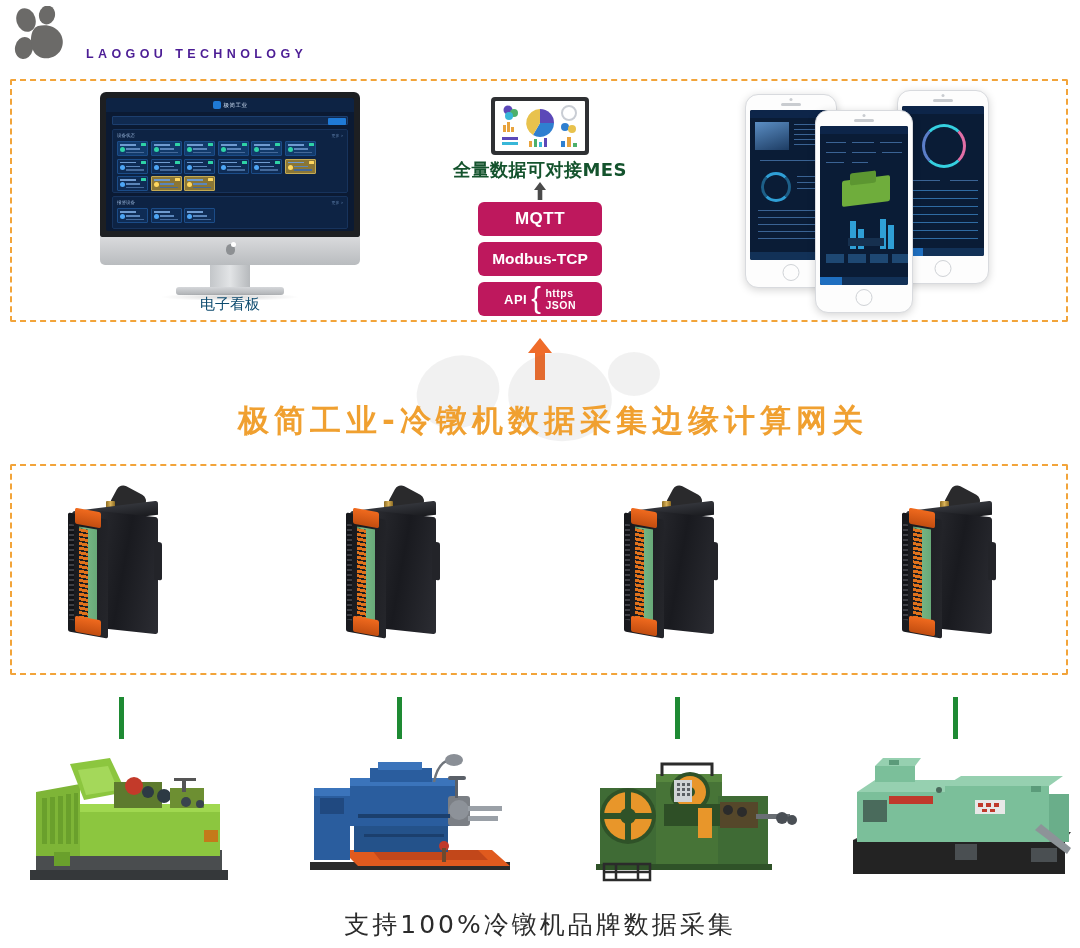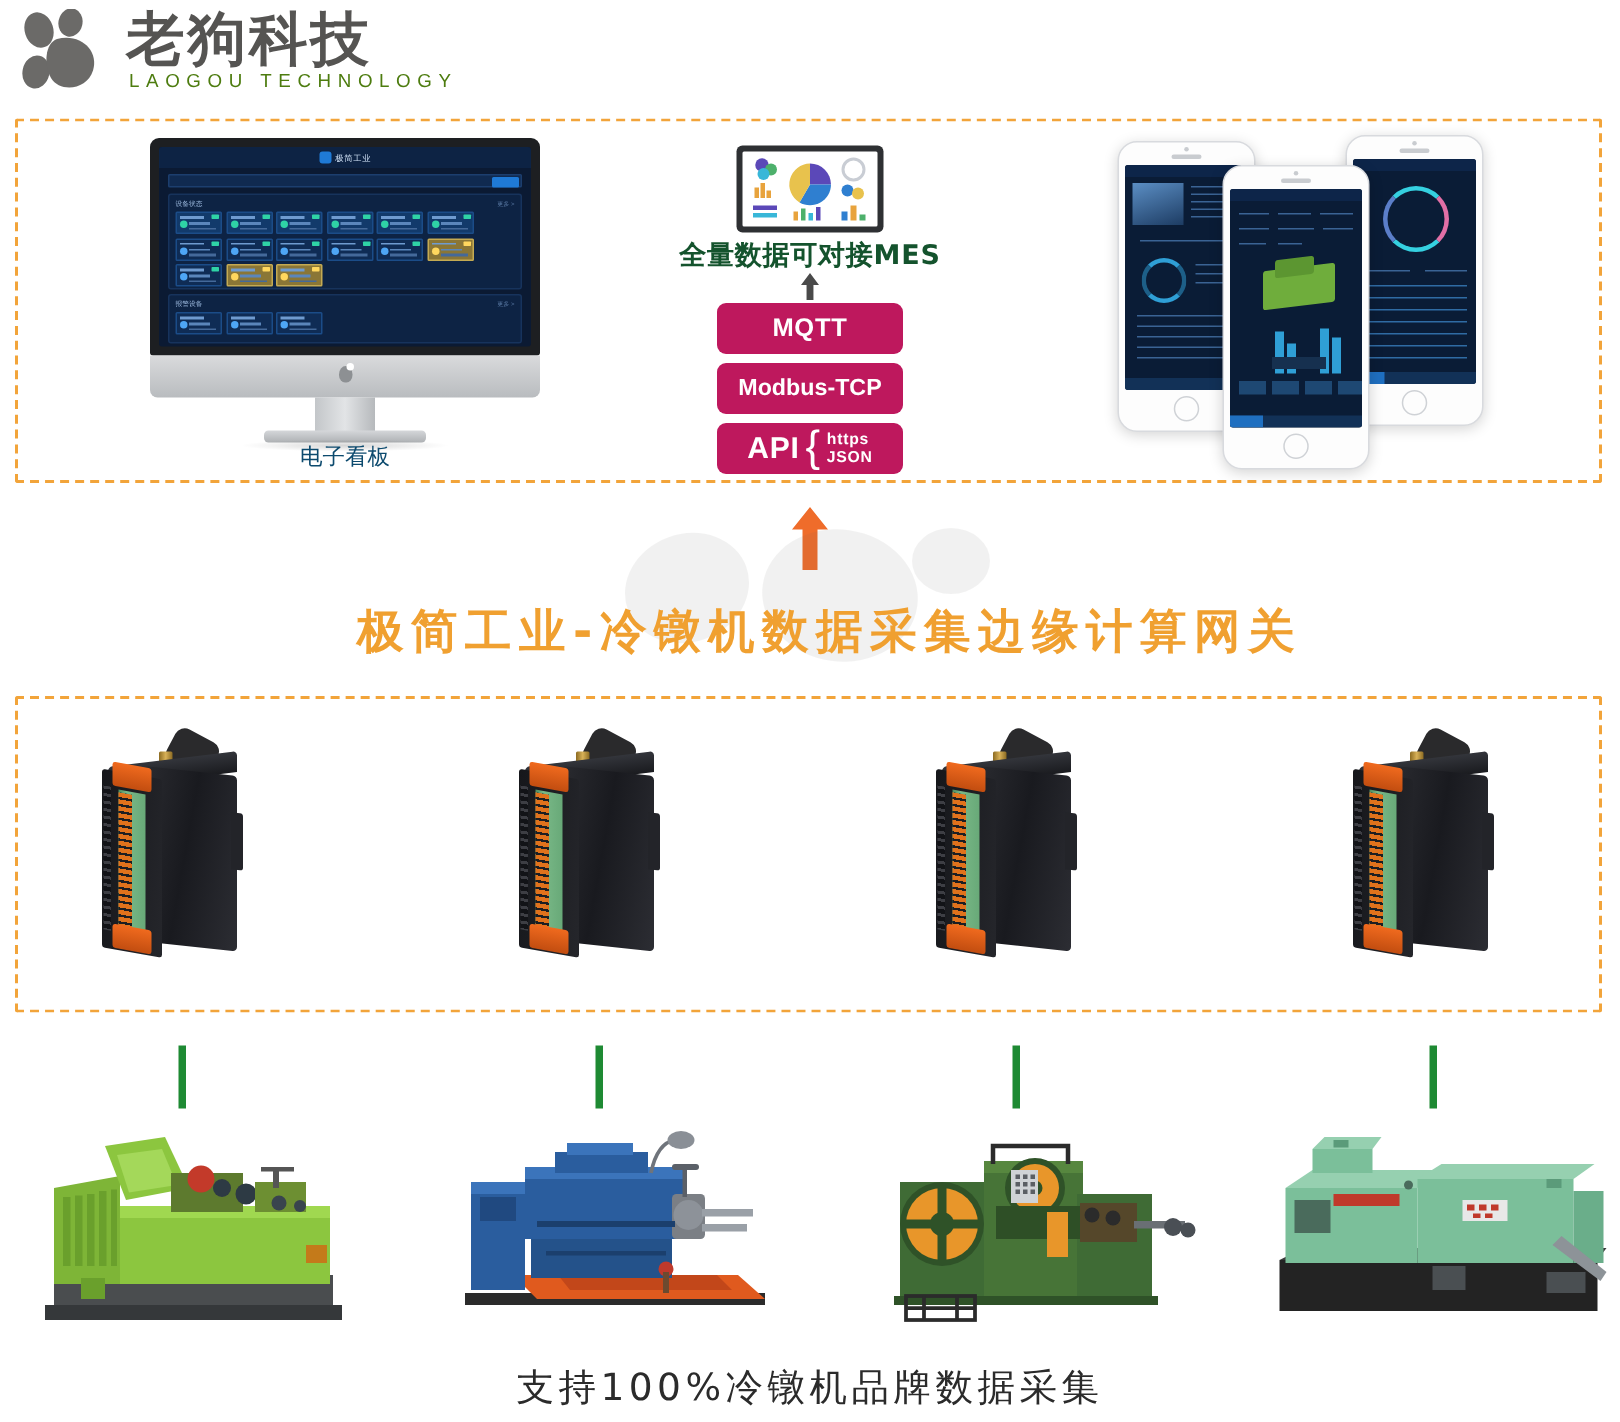--- a/index.html
+++ b/index.html
@@ -10,22 +10,22 @@
     overflow: hidden;
   }
   #page { position: relative; width: 1080px; height: 948px; background:#fff; }
 
   
   .logo-bar { position:absolute; left:0; top:0; width:1080px; height:70px; }
   .logo-paw { position:absolute; left:14px; top:6px; width:60px; height:58px; }
   .logo-cn  { position:absolute; left:84px; top:6px; font-size:39px; font-weight:bold;
               color:#555452; letter-spacing:2px; line-height:42px;
               font-family:"DejaVu Sans","Liberation Sans",sans-serif; white-space:nowrap; }
-  .logo-en  { position:absolute; left:86px; top:47px; font-size:12.5px; color:#4d7c0f;
-              letter-spacing:4.4px; font-weight:400; white-space:nowrap; }
+  .logo-en  { position:absolute; left:86px; top:47px; font-size:12.5px; color:#4c1d95;
+              letter-spacing:4.4px; font-weight:700; white-space:nowrap; }
 
   
   .dashed-panel {
     position:absolute; border:2px dashed #f2a43a; border-radius:2px; background:transparent;
   }
   #panel-cloud { left:10px; top:79px; width:1058px; height:243px; }
   #panel-gw    { left:10px; top:464px; width:1058px; height:211px; }
 
   
   .monitor { position:absolute; left:100px; top:92px; width:260px; height:190px; }
@@ -92,21 +92,21 @@
               font-size:18px; font-weight:bold; color:#14532d; letter-spacing:.5px;
               font-family:"DejaVu Sans","Liberation Sans",sans-serif; }
   .small-arrow { position:absolute; left:533px; top:182px; width:14px; height:18px; }
   .proto { position:absolute; left:478px; width:124px; height:34px; background:#be185d;
            border-radius:6px; color:#fff; display:flex; align-items:center;
            justify-content:center; font-size:17px; font-weight:bold; letter-spacing:.5px; }
   #proto-0 { top:202px; }
   #proto-1 { top:242px; font-size:15.5px; letter-spacing:0; }
   #proto-2 { top:282px; }
   .api-wrap { display:flex; align-items:center; gap:3px; }
-  .api-label { font-size:20px; font-weight:bold; }
+  .api-label { font-size:13px; font-weight:bold; }
   .api-brace { font-size:29px; font-weight:300; line-height:.8; margin:0 1px; }
   .api-lines { display:flex; flex-direction:column; font-size:10.5px; line-height:12px;
                font-weight:bold; text-align:left; }
 
   .big-arrow { position:absolute; left:527px; top:338px; width:26px; height:42px; }
 
   
   .phones { position:absolute; left:745px; top:88px; width:250px; height:230px; }
   .phone { position:absolute; background:#fdfdfd; border:1px solid #d8dade;
            border-radius:13px; box-shadow:0 2px 9px rgba(0,0,0,.17); }
@@ -191,21 +191,20 @@
 
 <div id="page">
 
   <div class="logo-bar">
     <svg class="logo-paw" viewBox="0 0 60 58">
       <ellipse cx="12" cy="14" rx="9.5" ry="12" transform="rotate(-18 12 14)" fill="#6b6a68"></ellipse>
       <ellipse cx="33" cy="9" rx="8" ry="9.5" transform="rotate(12 33 9)" fill="#6b6a68"></ellipse>
       <ellipse cx="10" cy="42" rx="9" ry="11" transform="rotate(12 10 42)" fill="#6b6a68"></ellipse>
       <path d="M24 20 C40 16 52 28 48 41 C44 54 26 56 20 46 C15 37 16 23 24 20 Z" fill="#6b6a68"></path>
     </svg>
-    <div class="logo-cn">老狗科技</div>
     <div class="logo-en">LAOGOU TECHNOLOGY</div>
   </div>
 
   <div id="panel-cloud" class="dashed-panel"></div>
 
   <div class="monitor">
     <div class="mon-bezel"></div>
     <div class="mon-screen">
       <div class="dash-top">
         <span class="dash-logo-dot"></span>

